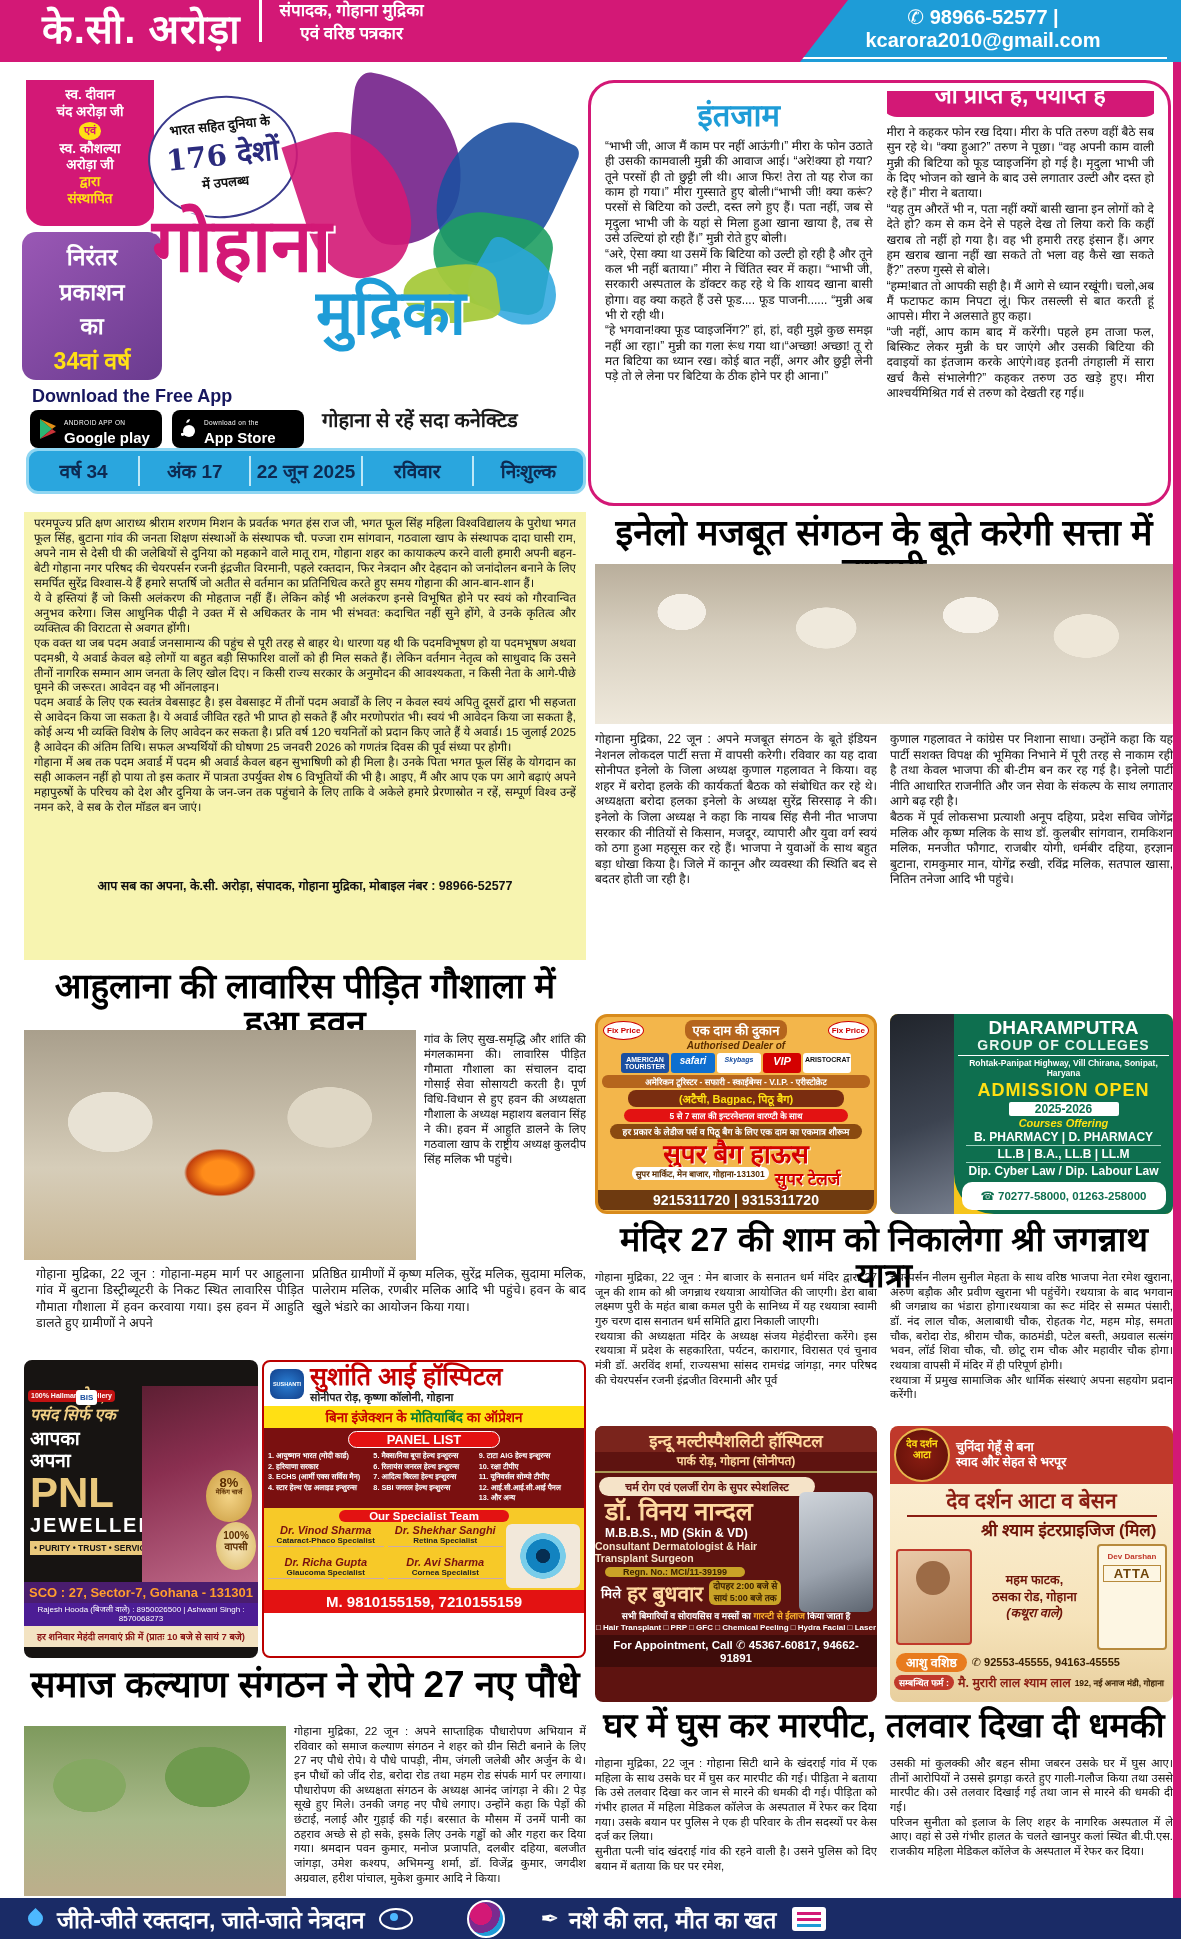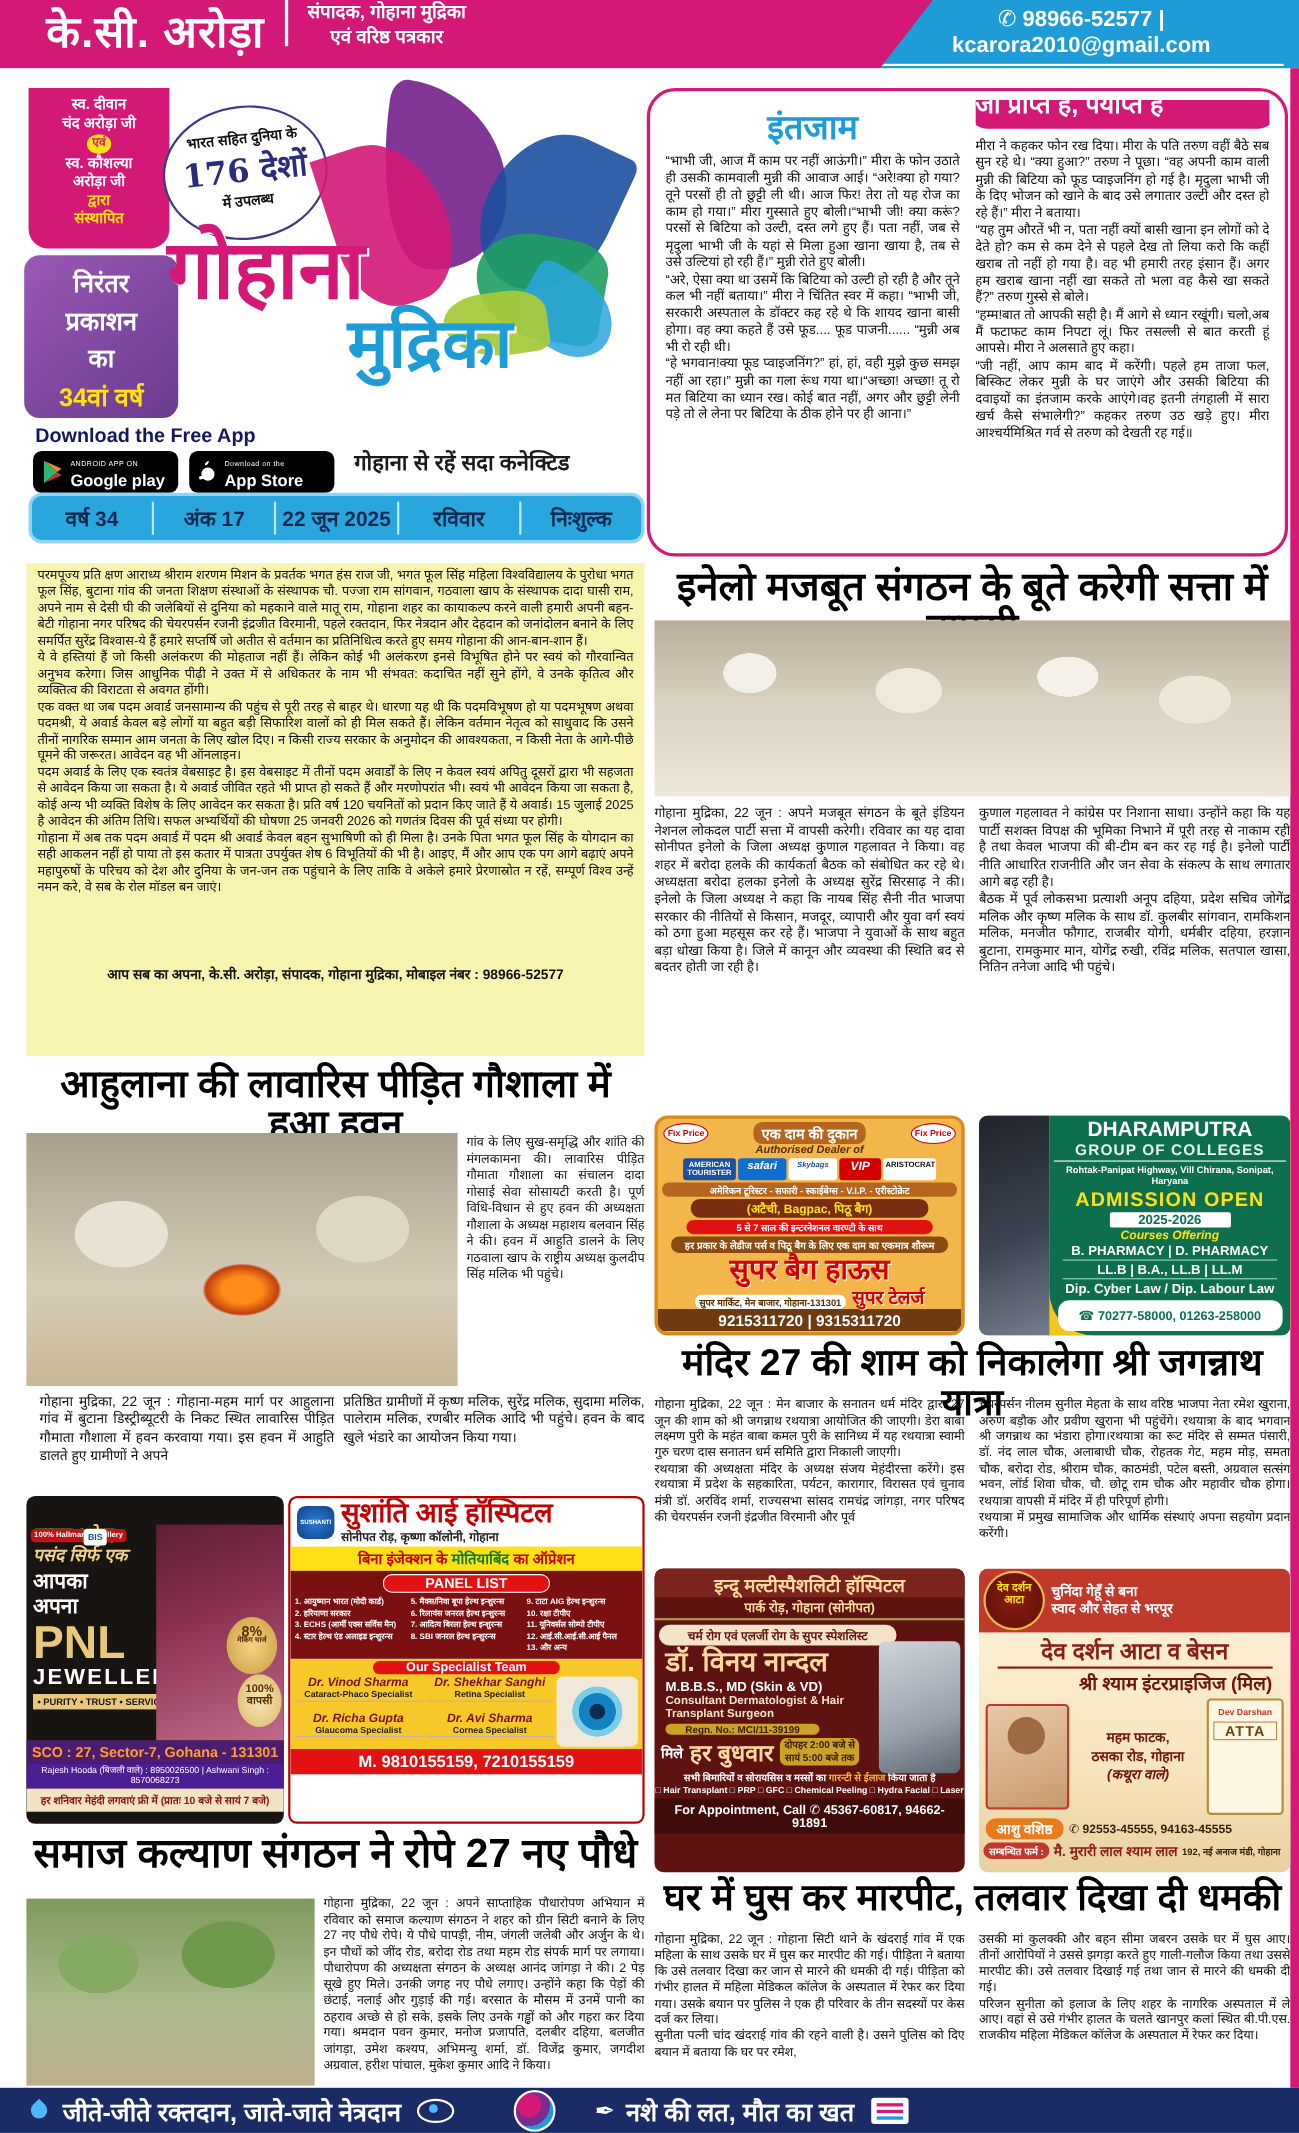--- a/index.html
+++ b/index.html
@@ -49,21 +49,21 @@
            border-radius:12px;display:flex;align-items:center;color:#0d2a52;font-weight:800;font-size:19px;}
   .datebar .cell{flex:1;text-align:center;border-right:2px solid #bfe8f7;padding:2px 0;}
   .datebar .cell:last-child{border-right:none;}
   .edge-right{left:1173px;top:62px;width:8px;height:1836px;background:#d31876;}
 
   
   .storybox{left:588px;top:80px;width:583px;height:426px;border:3px solid #d31876;border-radius:26px;
             background:#fff;padding:8px 14px 10px;display:flex;gap:14px;}
   .scol{flex:1;overflow:hidden;}
   .story-title1{color:#1e9cd7;font-size:31px;font-weight:800;text-align:center;margin:2px 0 4px;}
-  .story-title2{background:#d31876;color:#fff;font-size:23px;font-weight:800;text-align:left;
+  .story-title2{background:#d31876;color:#fff;font-size:23px;font-weight:800;text-align:center;
                 border-radius:16px;padding:7px 6px;margin:-20px -6px 8px;}
   .story-text{font-size:12px;line-height:1.28;color:#101010;}
 
   
   .headline{font-weight:800;color:#000;text-align:center;line-height:1.05;}
   .body-txt{font-size:12px;line-height:1.3;color:#101010;}
   .editorial{left:24px;top:512px;width:562px;height:448px;background:#f7f4b0;padding:4px 10px;}
   .ed-head{font-size:37px;font-weight:800;text-align:center;margin:2px 0 5px;}
   .ed-body{font-size:11.6px;line-height:1.29;height:358px;overflow:hidden;}
   .ed-sign{font-size:12.5px;font-weight:700;text-align:center;margin-top:3px;}
@@ -151,21 +151,21 @@
   .sbag .brands_hi{background:#b5651d;color:#fff;font-size:8.5px;font-weight:700;text-align:center;
                    border-radius:6px;margin:0 4px;padding:1px;}
   .sbag .prod{background:#7a2d10;color:#ffe014;font-size:11px;font-weight:800;text-align:center;
               border-radius:8px;margin:2px 30px;padding:1px;}
   .sbag .warr{background:#e31212;color:#fff;font-size:8.5px;font-weight:700;text-align:center;
               border-radius:8px;margin:2px 26px;padding:1px;}
   .sbag .usp2{background:#8a4a10;color:#fff;font-size:9px;font-weight:700;text-align:center;
               border-radius:8px;margin:2px 12px;padding:1px;}
   .sbag .nm{color:#d40000;font-size:26px;font-weight:800;text-align:center;line-height:1;
             text-shadow:1px 1px 0 #fff;}
-  .sbag .row2{display:flex;align-items:flex-end;justify-content:center;gap:6px;}
+  .sbag .row2{display:flex;align-items:flex-start;justify-content:center;gap:6px;}
   .sbag .ad2{background:#fff;border-radius:6px;color:#5a2d00;font-size:8.5px;font-weight:800;
              text-align:center;padding:1px 4px;}
   .sbag .nm2{color:#d40000;font-size:17px;font-weight:800;text-shadow:1px 1px 0 #fff;}
   .sbag .ph{background:#6e3a10;color:#fff;font-size:14px;font-weight:800;text-align:center;padding:2px;}
   
   .dhp{left:890px;top:1014px;width:283px;height:200px;background:#f6c51c;}
   .dhp .inner{position:absolute;left:64px;top:0;right:0;bottom:0;background:#0e6f4f;border-radius:0 0 0 40px;
               color:#fff;text-align:center;padding:4px 4px 0;}
   .dhp .n1{font-size:19px;font-weight:800;color:#fff;line-height:1;}
   .dhp .n2{font-size:14px;font-weight:800;color:#e8f5ef;letter-spacing:1px;border-bottom:1px solid #fff;
@@ -180,21 +180,21 @@
               width:190px;margin:3px auto 0;padding:7px;}
   
   .indu{left:595px;top:1426px;width:282px;height:276px;background:#5e1310;color:#f5e3c8;}
   .indu .nm{background:#7a241c;color:#ffd9a0;font-size:17px;font-weight:800;text-align:center;padding:3px 2px 0;}
   .indu .ad1{text-align:center;font-size:12px;font-weight:700;color:#ffd9a0;padding-bottom:2px;
              border-bottom:2px solid #a95;}
   .indu .usp{background:#f5e3c8;color:#5e1310;border-radius:10px;font-size:11px;font-weight:800;
              width:212px;margin:4px 0 2px 4px;text-align:center;padding:2px;}
   .indu .doc{font-size:25px;font-weight:800;color:#ffd9a0;margin-left:10px;line-height:1.1;}
   .indu .deg{font-size:12px;font-weight:800;color:#fff;margin-left:10px;}
-  .indu .role{font-size:10.5px;font-weight:700;color:#f5e3c8;margin-left:10px;width:180px;line-height:1.2;}
+  .indu .role{font-size:10.5px;font-weight:700;color:#f5e3c8;width:180px;line-height:1.2;}
   .indu .regn{background:#c9a227;color:#3a2000;border-radius:8px;font-size:9px;font-weight:800;
               width:140px;text-align:center;margin:2px 0 2px 10px;}
   .indu .meet{display:flex;align-items:center;gap:6px;margin:2px 6px;}
   .indu .m1{font-size:13px;font-weight:800;color:#fff;}
   .indu .m2{font-size:21px;font-weight:800;color:#ffd9a0;}
   .indu .time{background:#c9a227;color:#3a2000;border-radius:6px;font-size:9px;font-weight:800;
               text-align:center;padding:1px 4px;line-height:1.25;}
   .indu .guar{font-size:9px;font-weight:700;text-align:center;color:#fff;}
   .indu .guar em{color:#ffb52e;font-style:normal;}
   .indu .svc{font-size:8px;font-weight:700;text-align:center;color:#fff;margin-top:1px;}

